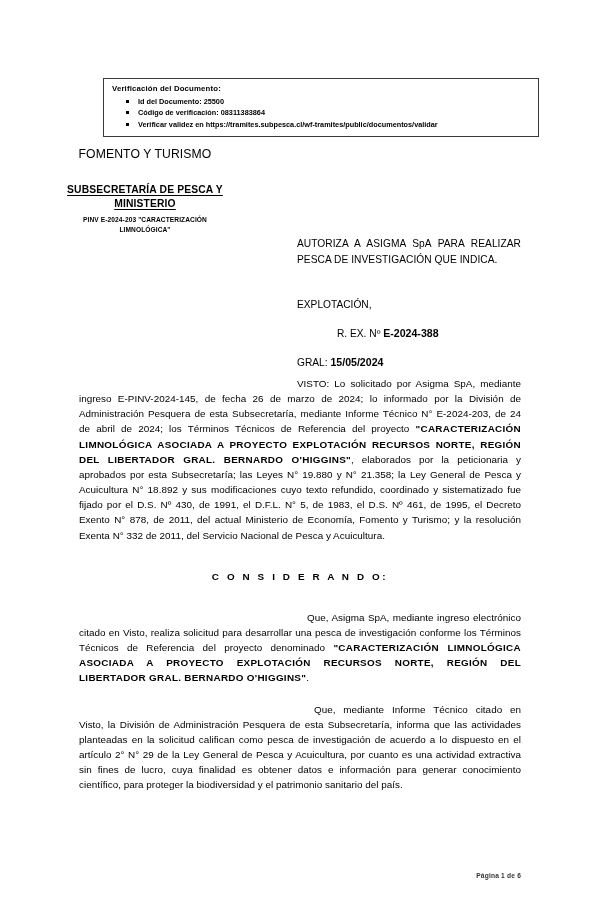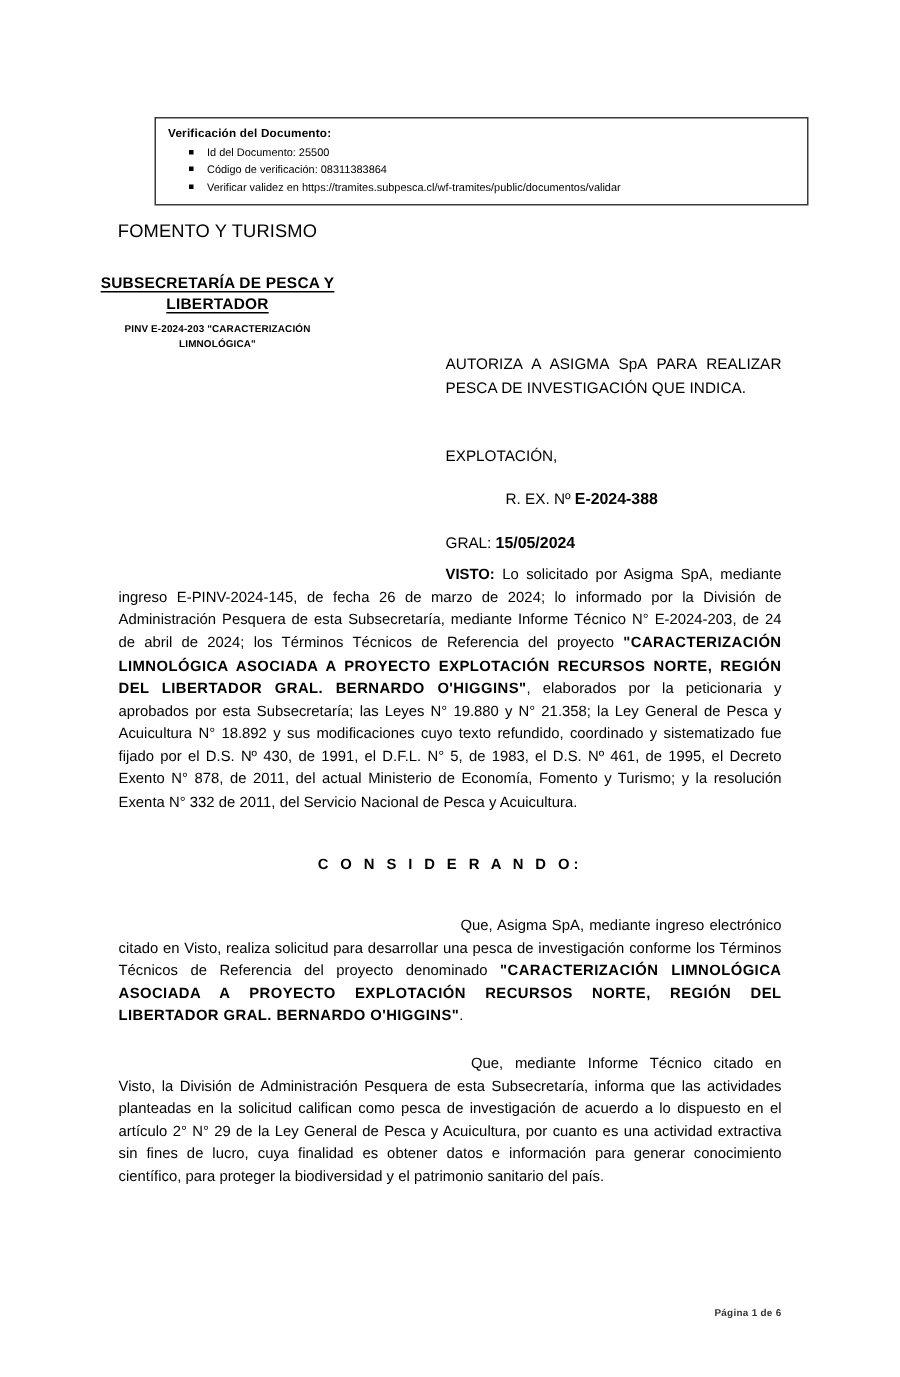--- a/index.html
+++ b/index.html
@@ -32,20 +32,21 @@
     font-size: 7.8px;
     font-weight: bold;
     letter-spacing: 0.15px;
     line-height: 1.35;
     margin: 0 0 1px 0;
   }
   .verify-list {
     margin: 0;
     padding: 0;
     list-style: none;
+    font-weight: bold;
   }
   .verify-list li {
     font-size: 7.3px;
     line-height: 1.58;
     position: relative;
     padding-left: 26px;
     white-space: nowrap;
     overflow: hidden;
   }
   .verify-list li .bullet {
@@ -150,21 +151,21 @@
     width: 218px;
   }
   .para .lead-indent-2 {
     display: inline-block;
     width: 228px;
   }
   .para .lead-indent-3 {
     display: inline-block;
     width: 235px;
   }
-  .para b { font-weight: bold; }
+  .para b { font-weight: normal; }
   .para .caps-bold {
     font-weight: bold;
     letter-spacing: 0.3px;
   }
 
   .considerando {
     margin: 0;
     padding: 0;
     text-align: center;
     font-size: 9.9px;
@@ -207,21 +208,21 @@
     </li>
   </ul>
 </div>
 
 <div class="org-header">
   <div class="ministry">
     <span class="ln">FOMENTO Y TURISMO</span>
   </div>
   <div class="subsec">
     <span class="ln">SUBSECRETARÍA DE PESCA Y</span>
-    <span class="ln">LIBERTADOR</span>
+    <span class="ln">MINISTERIO</span>
   </div>
   <div class="pinv">
     <span class="ln">PINV E-2024-203 "CARACTERIZACIÓN</span>
     <span class="ln">LIMNOLÓGICA"</span>
   </div>
 </div>
 
 <div class="right-col">
   <div class="subject">AUTORIZA A ASIGMA SpA PARA REALIZAR PESCA DE INVESTIGACIÓN QUE INDICA.</div>
   <div class="place">EXPLOTACIÓN,</div>

